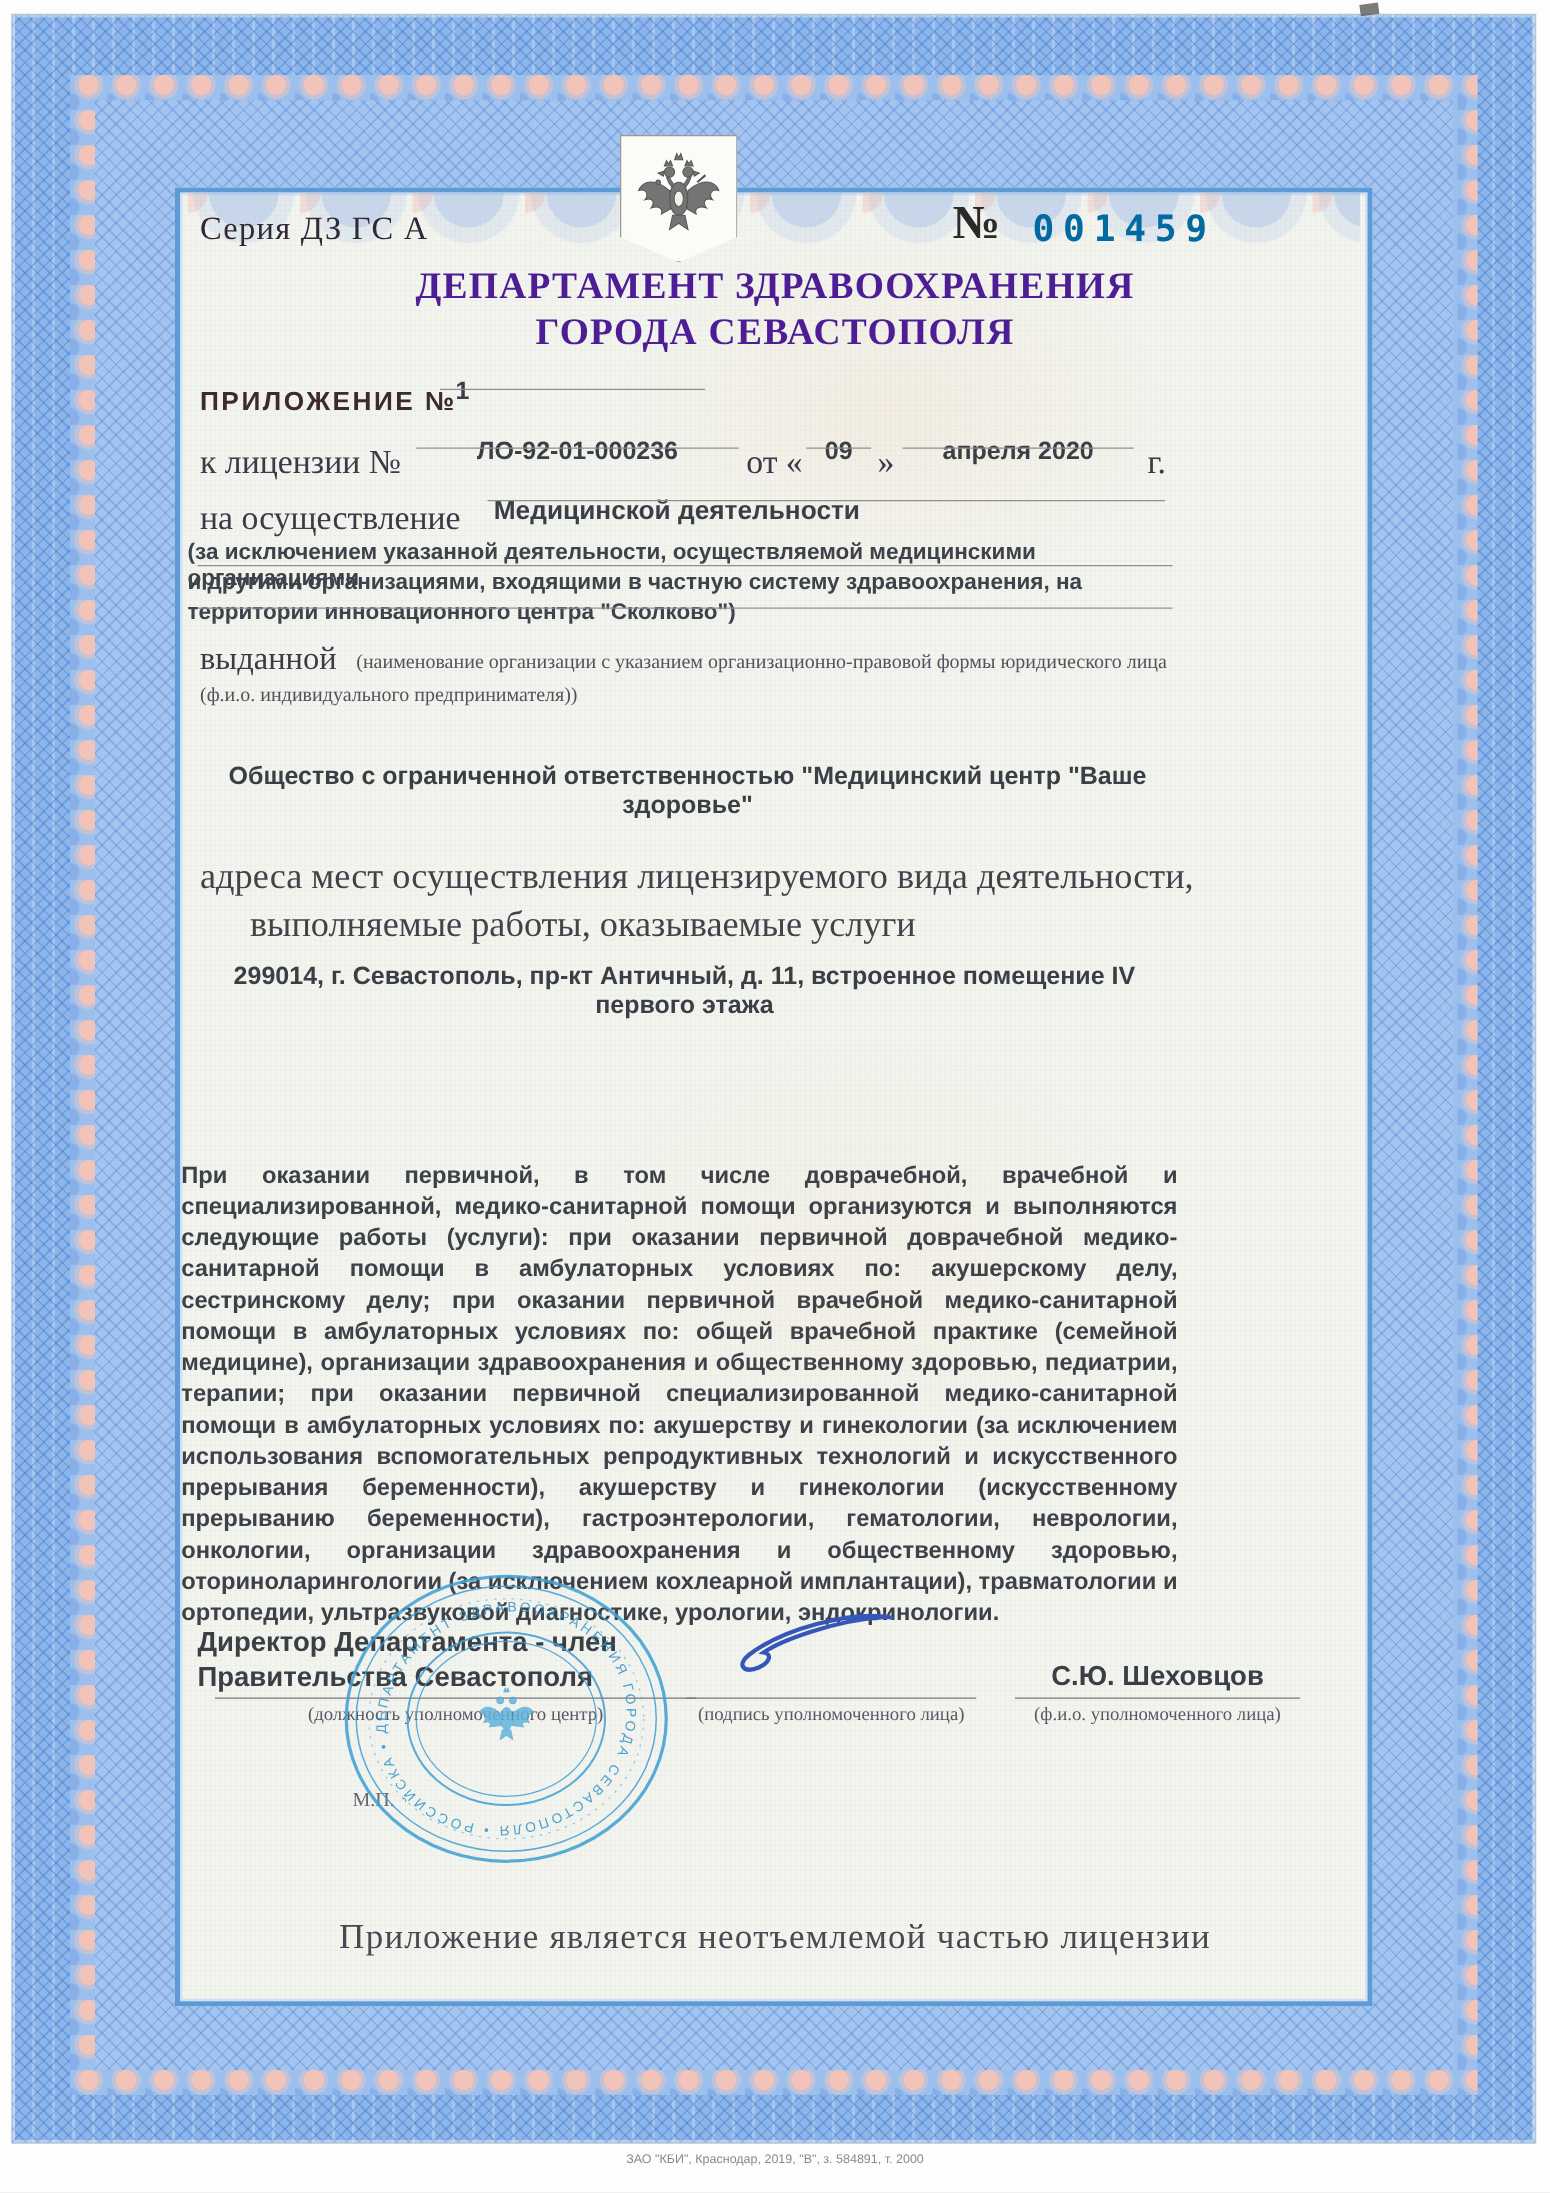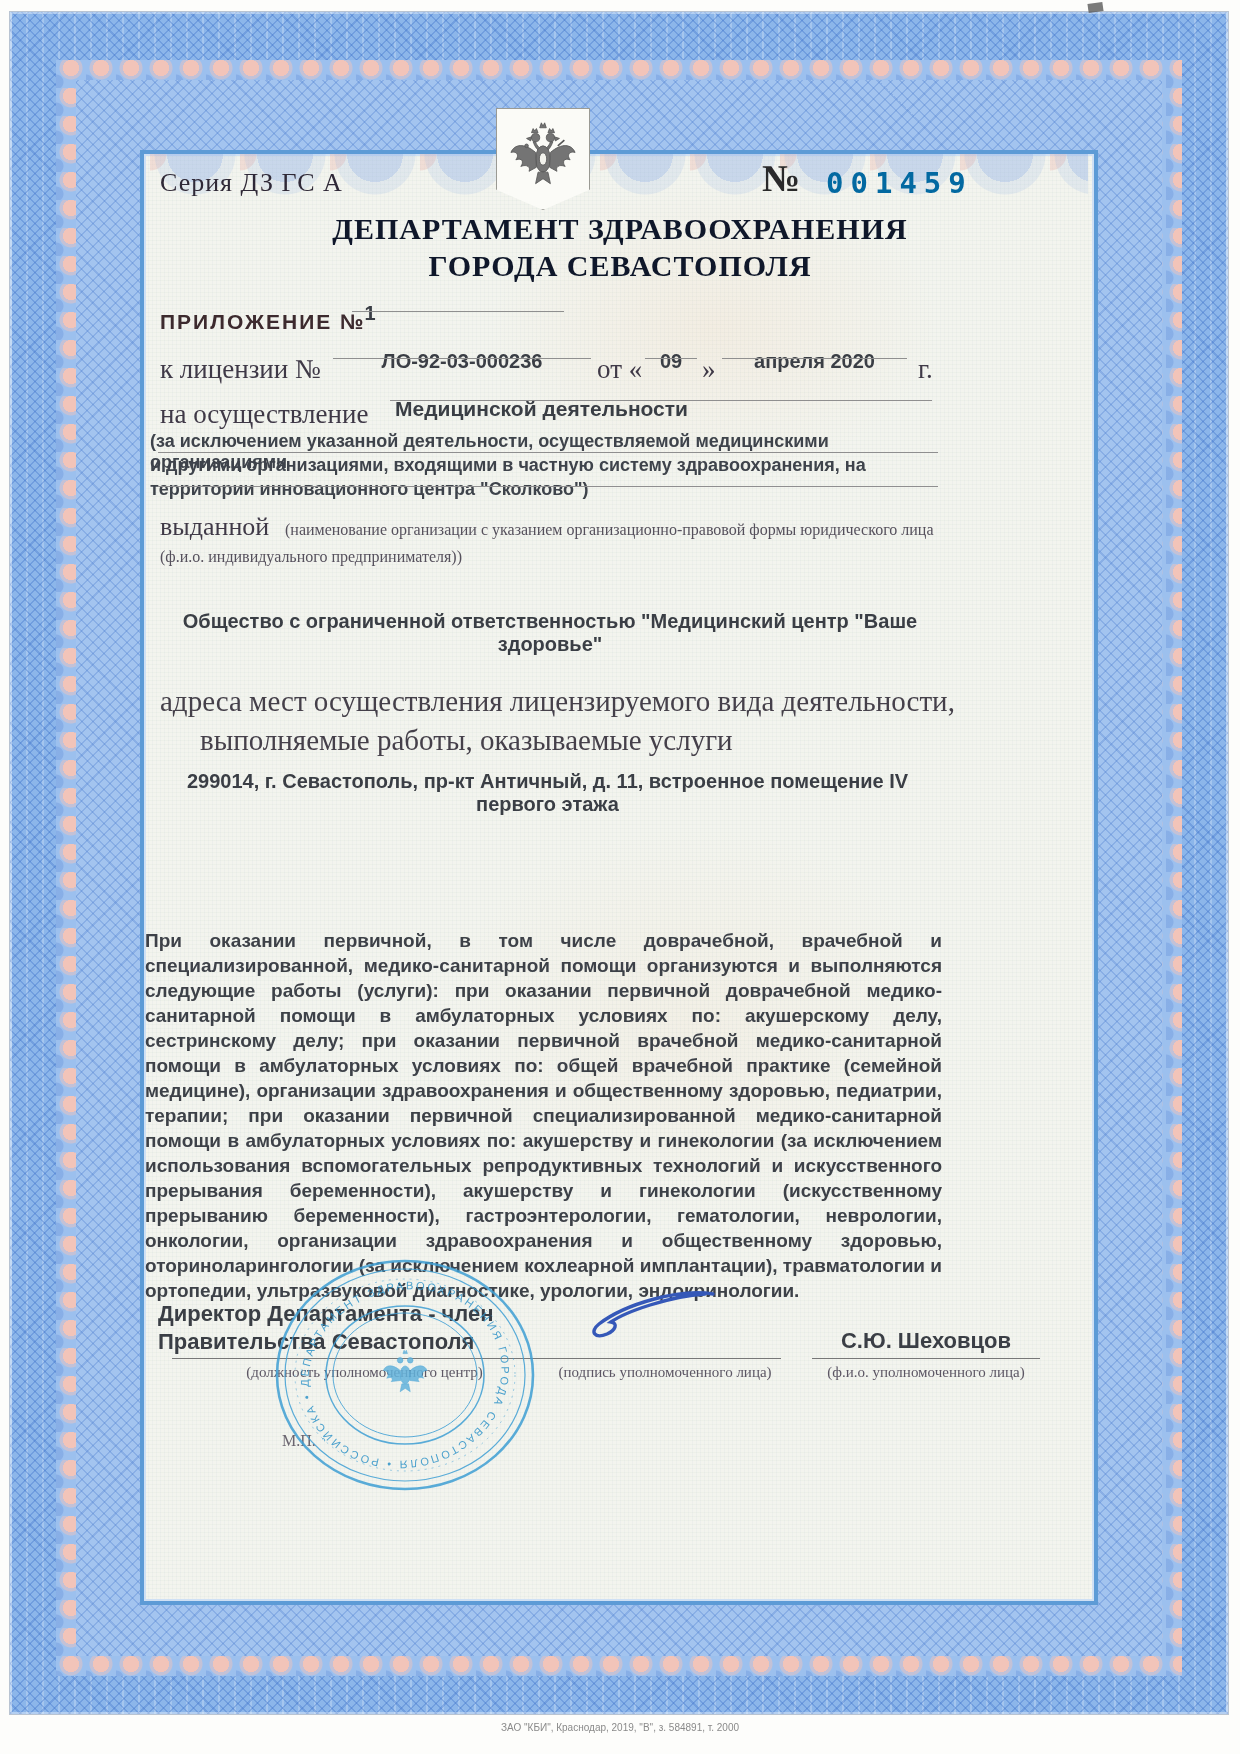--- a/index.html
+++ b/index.html
@@ -67,21 +67,21 @@
   
   .abs{position:absolute;}
   .serifL{font-family:"Liberation Serif", serif; color:#3f3947;}
   .fill{font-family:"Liberation Sans", sans-serif; font-weight:bold; color:#3a3e45;}
   .ul{position:absolute; border-bottom:1.5px solid #8f8f8f;}
   .cap{font-family:"Liberation Serif", serif; font-size:15px; color:#5c5664; text-align:center;}
 
   .series{left:160px; top:168px; font-size:26px; letter-spacing:1px; color:#2f2937;}
   .numsign{left:762px; top:156px; font-size:38px; font-weight:bold; color:#2a2a2a;}
   .numdigits{left:826px; top:166px; font-family:"DejaVu Sans Mono", monospace; font-size:29px; font-weight:bold; letter-spacing:7px; color:#0369a1;}
-  .title{left:150px; width:940px; text-align:center; font-size:30px; font-weight:bold; letter-spacing:1px; color:#0f172a;}
+  .title{left:150px; width:940px; text-align:center; font-size:30px; font-weight:bold; letter-spacing:1px; color:#4c1d95;}
 
   .app-label{left:160px; top:310px; font-family:"Liberation Sans", sans-serif; font-weight:bold; font-size:21px; letter-spacing:2px; color:#3c2a2e;}
   .app-val{left:300px; top:302px; width:140px; text-align:center; font-size:20px;}
 
   .row-serif{font-size:27px;}
   .center-val{text-align:center; font-size:20px;}
 
   .notes{left:150px; width:800px; text-align:left; font-family:"Liberation Sans", sans-serif; font-weight:bold; font-size:18px; color:#3e434b;}
 
   .issued-label{left:160px; top:512px; font-size:26px; color:#3f3947;}
@@ -150,21 +150,21 @@
   <div class="abs serifL numsign">№</div>
   <div class="abs numdigits">001459</div>
   <div class="abs title" style="top:212px;">ДЕПАРТАМЕНТ ЗДРАВООХРАНЕНИЯ</div>
   <div class="abs title" style="top:249px;">ГОРОДА СЕВАСТОПОЛЯ</div>
 
   <div class="abs app-label">ПРИЛОЖЕНИЕ №</div>
   <div class="abs fill app-val">1</div>
   <div class="ul" style="left:352px; top:311px; width:212px;"></div>
 
   <div class="abs serifL row-serif" style="left:160px; top:354px;">к лицензии №</div>
-  <div class="abs fill center-val" style="left:333px; top:350px; width:258px;">ЛО-92-03-000236</div>
+  <div class="abs fill center-val" style="left:333px; top:350px; width:258px;">ЛО-92-01-000236</div>
   <div class="ul" style="left:333px; top:358px; width:258px;"></div>
   <div class="abs serifL row-serif" style="left:597px; top:354px;">от «</div>
   <div class="abs fill center-val" style="left:645px; top:350px; width:52px;">09</div>
   <div class="ul" style="left:645px; top:358px; width:52px;"></div>
   <div class="abs serifL row-serif" style="left:702px; top:354px;">»</div>
   <div class="abs fill center-val" style="left:722px; top:350px; width:185px;">апреля 2020</div>
   <div class="ul" style="left:722px; top:358px; width:185px;"></div>
   <div class="abs serifL row-serif" style="left:918px; top:354px;">г.</div>
 
   <div class="abs serifL row-serif" style="left:160px; top:399px;">на осуществление</div>
@@ -224,15 +224,16 @@
       <path d="M41 10 l2 -6 2 4 2 -4 2 6 Z"></path>
       <circle cx="36" cy="22" r="5"></circle>
         <circle cx="54" cy="22" r="5"></circle>
       <ellipse cx="45" cy="48" rx="9" ry="16"></ellipse>
       <path d="M36 40 C22 28 10 30 6 40 C16 40 16 50 12 54 C22 50 24 56 20 60 L37 58 Z"></path>
       <path d="M54 40 C68 28 80 30 84 40 C74 40 74 50 78 54 C68 50 66 56 70 60 L53 58 Z"></path>
       <path d="M39 64 L51 64 L54 78 L45 72 L36 78 Z"></path>
     </g>
   </svg>
 
+  <div class="abs serifL footer-note">Приложение является неотъемлемой частью лицензии</div>
   <div class="abs print-info">ЗАО "КБИ", Краснодар, 2019, "В", з. 584891, т. 2000</div>
 
 </div>
 
 </body></html>

